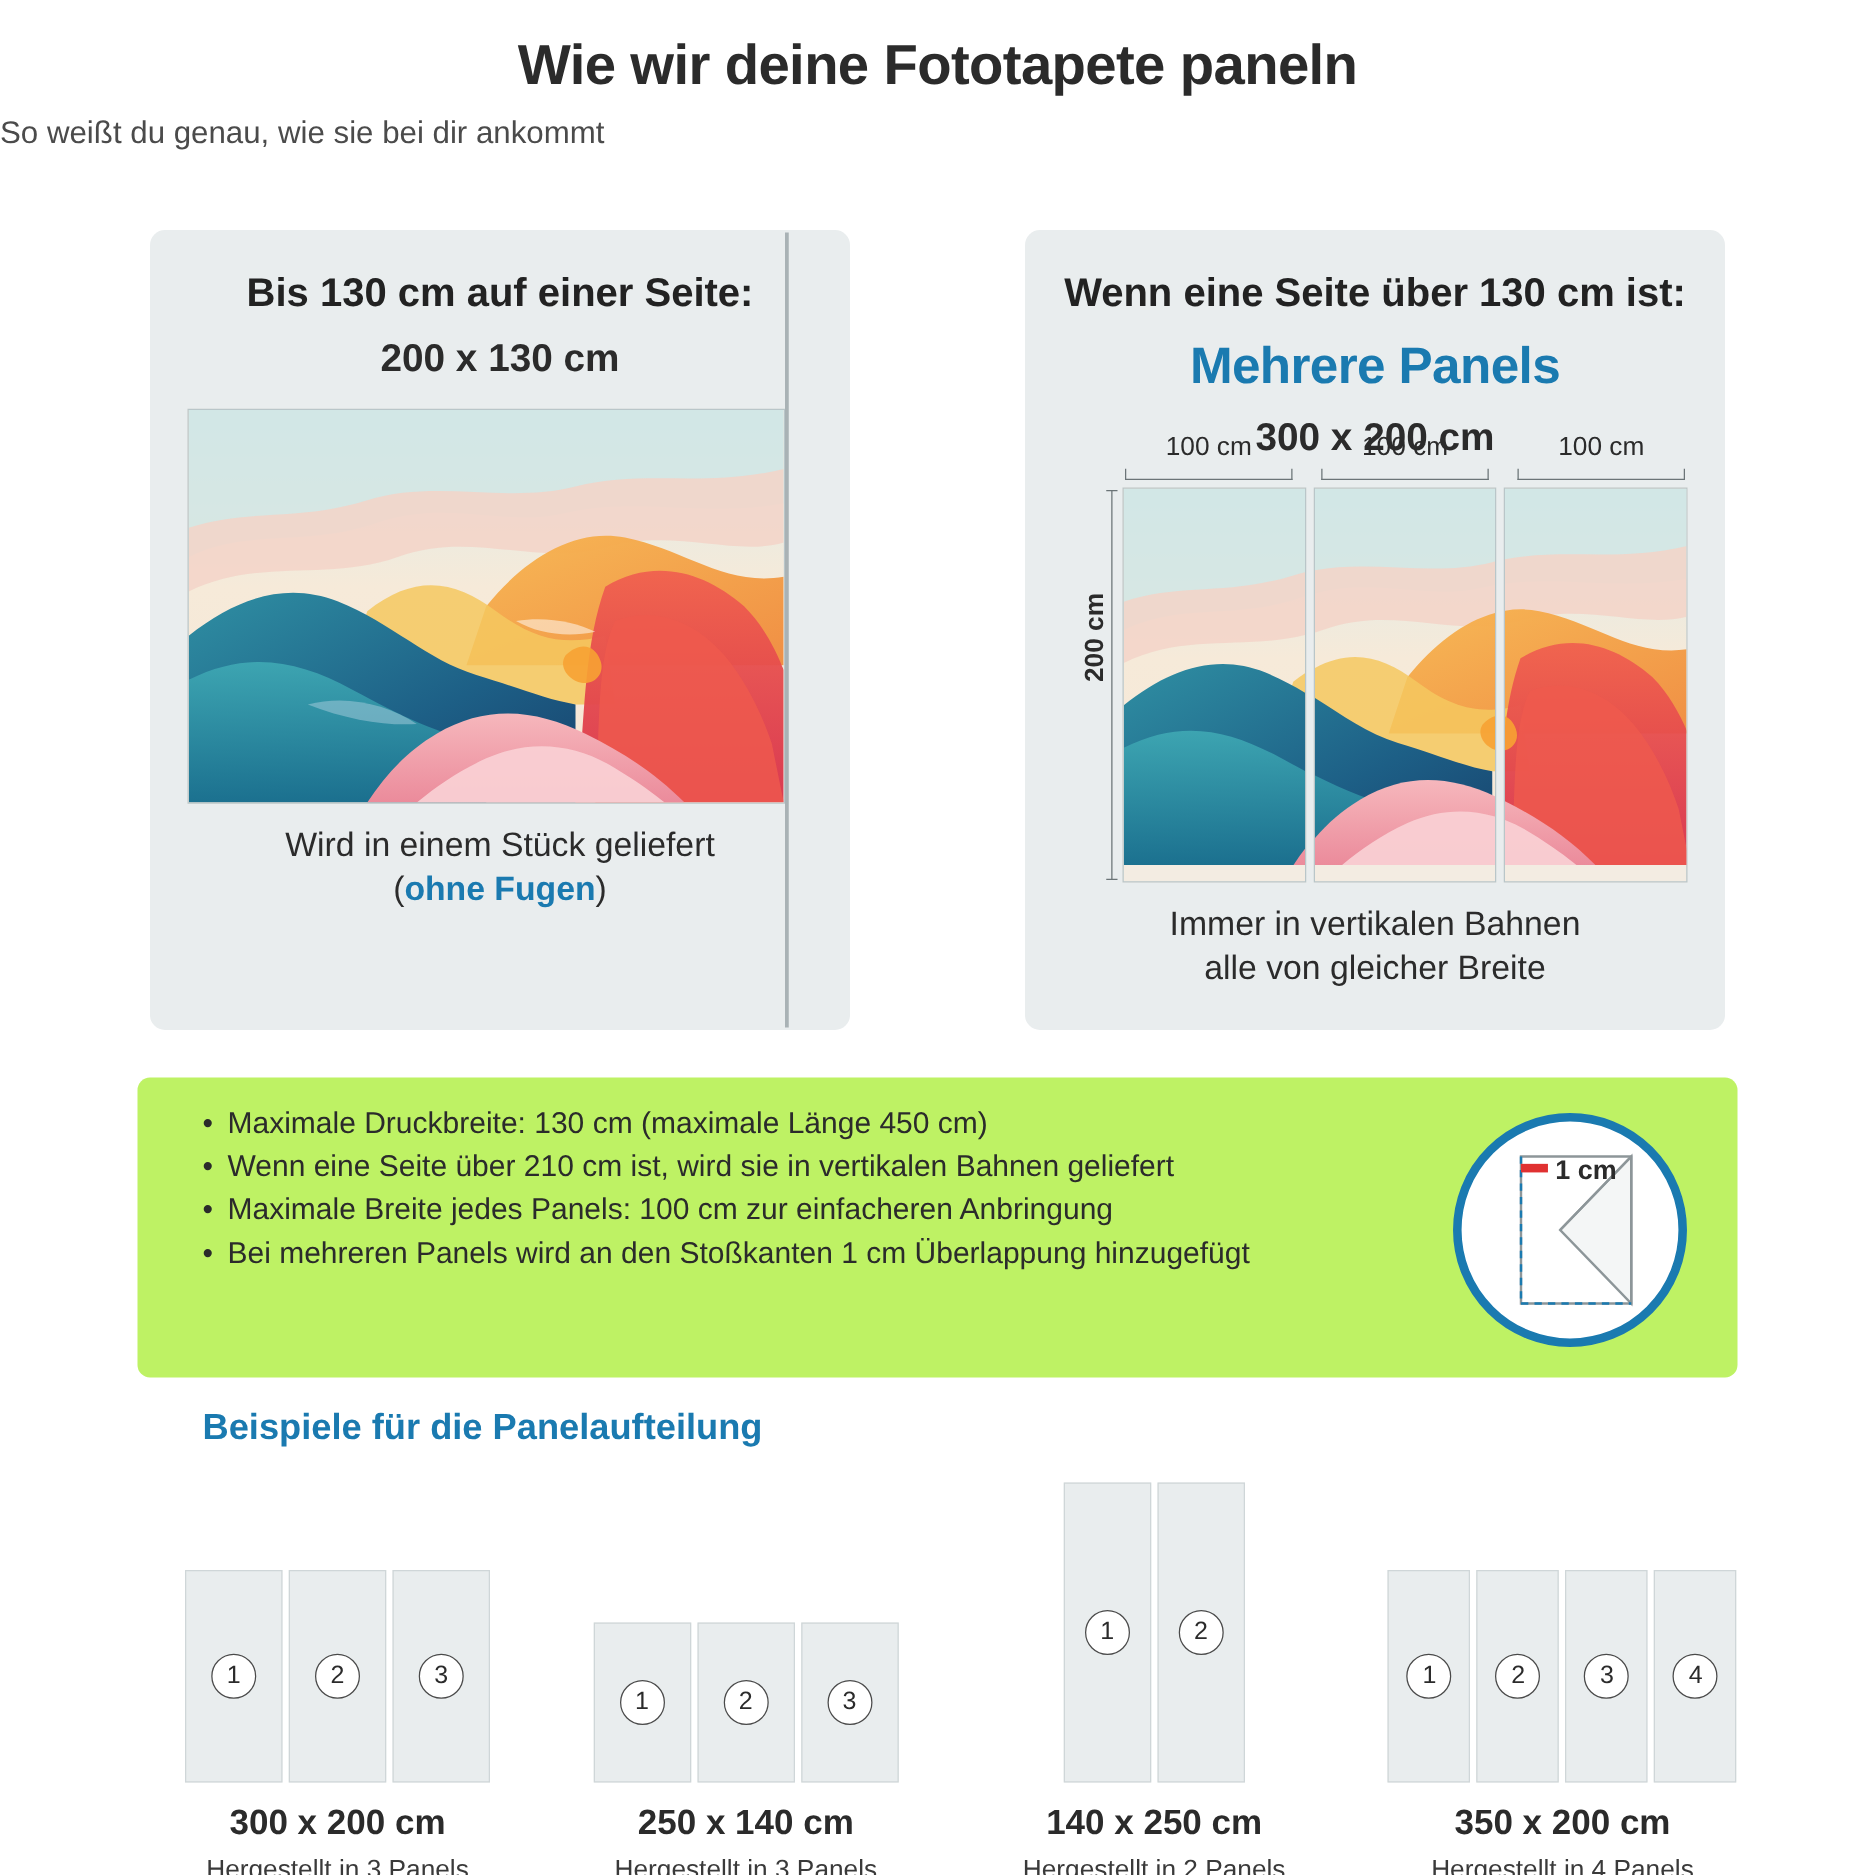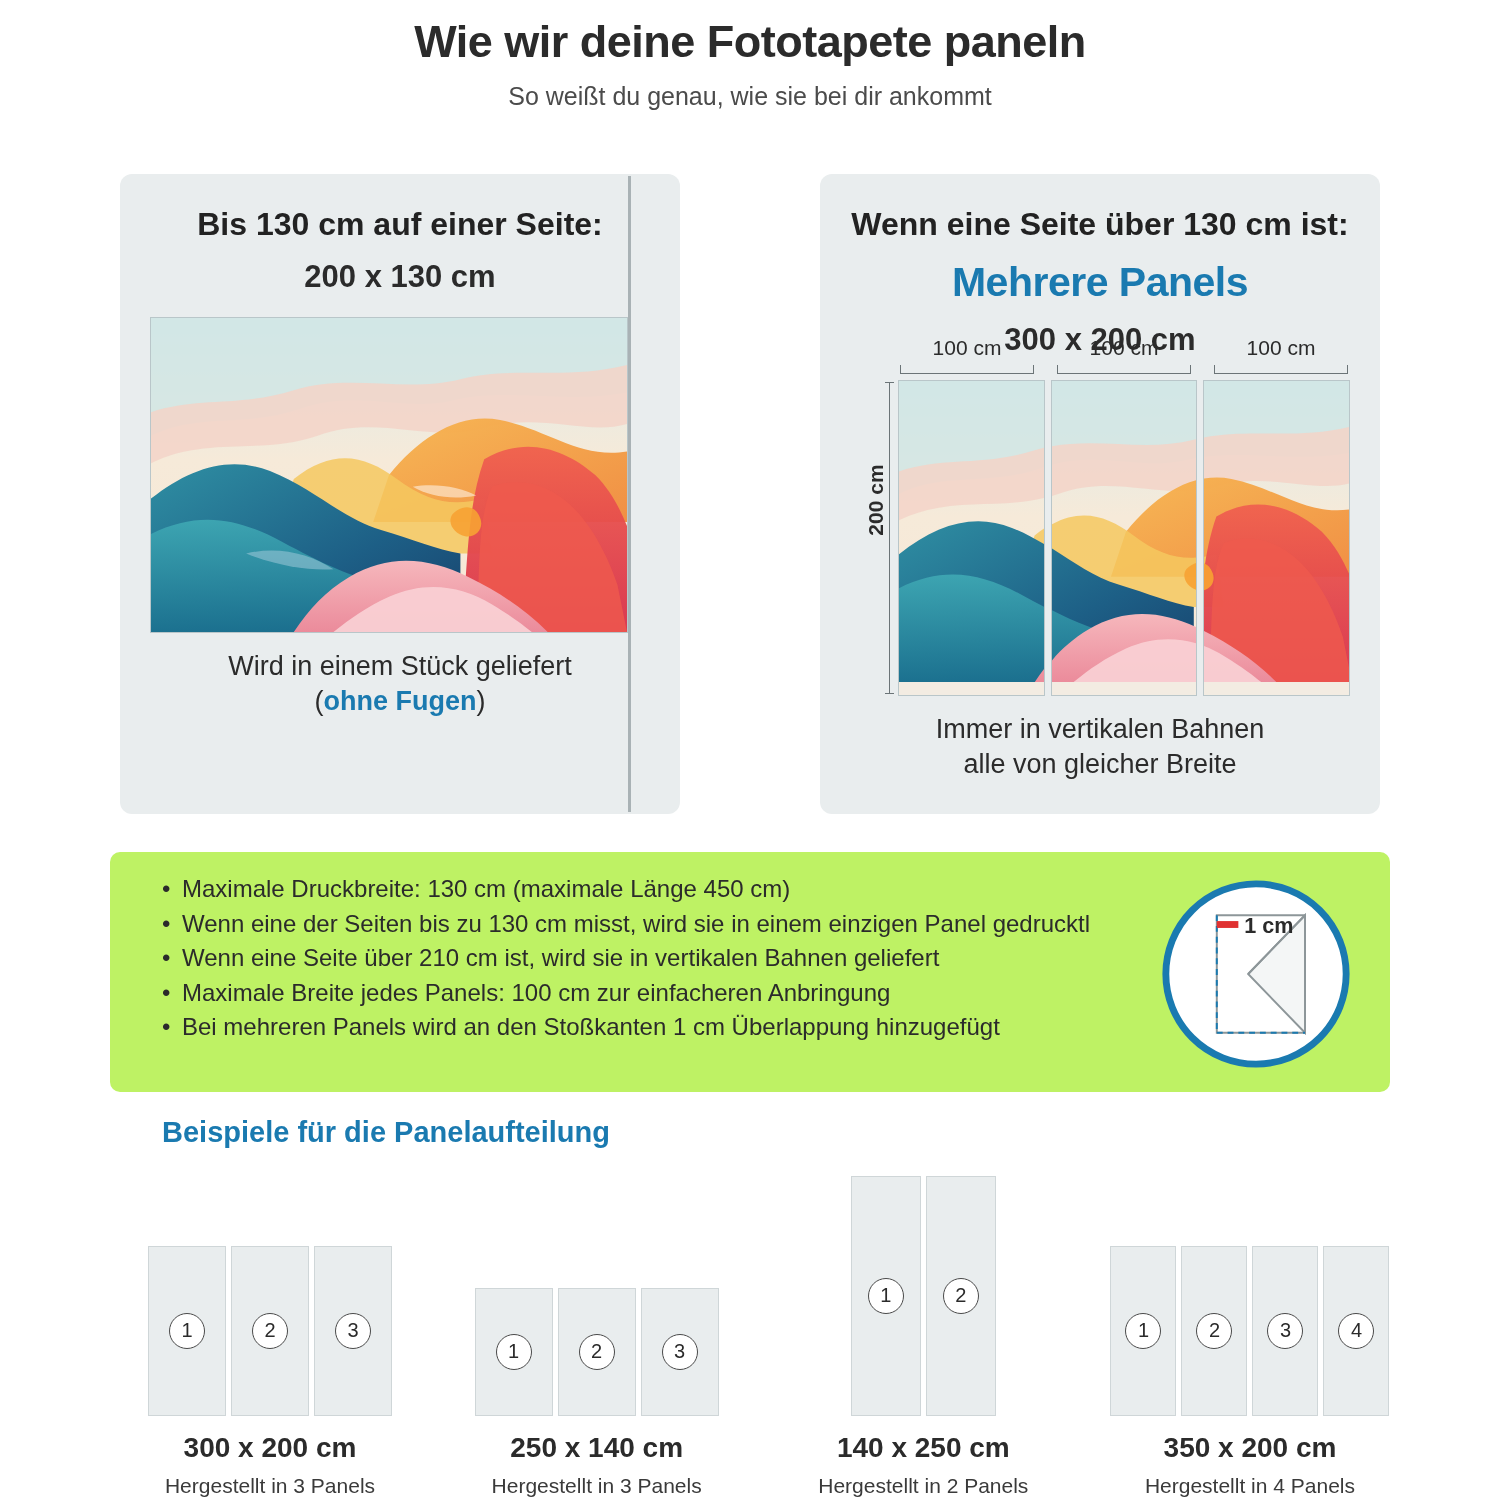--- a/index.html
+++ b/index.html
@@ -14,24 +14,23 @@
   }
   .page { position: relative; width: 1500px; height: 1500px; }
 
   
   .title {
     text-align: center;
     font-size: 45px;
     font-weight: bold;
     color: #2b2b2b;
     letter-spacing: -0.5px;
-    margin-top: 16px;
+    margin-top: 26px;
   }
   .subtitle {
-    text-align: center;
     font-size: 25px;
     color: #4b4b4b;
     margin-top: 14px;
   }
 
   
   .cards {
     position: absolute;
     left: 120px;
     top: 158px;
@@ -461,21 +460,20 @@
         <div>alle von gleicher Breite</div>
       </div>
     </div>
   </div>
 
   <div class="divider"></div>
 
   <div class="notes">
     <ul>
       <li>Maximale Druckbreite: 130 cm (maximale Länge 450 cm)</li>
-      <li>Wenn eine der Seiten bis zu 130 cm misst, wird sie in einem einzigen Panel gedrucktl</li>
       <li>Wenn eine Seite über 210 cm ist, wird sie in vertikalen Bahnen geliefert</li>
       <li>Maximale Breite jedes Panels: 100 cm zur einfacheren Anbringung</li>
       <li>Bei mehreren Panels wird an den Stoßkanten 1 cm Überlappung hinzugefügt</li>
     </ul>
 
     <div class="badge">
       <svg viewBox="0 0 200 200" width="196" height="196">
         <circle cx="100" cy="100" r="92" fill="#ffffff" stroke="#1a7ab0" stroke-width="7"></circle>
         <path d="M60,40 L150,40 L150,160 L60,160 Z" fill="#ffffff" stroke="#8d9699" stroke-width="2"></path>
         <path d="M150,40 L150,160 L92,100 Z" fill="#f4f6f6" stroke="#8d9699" stroke-width="2"></path>

